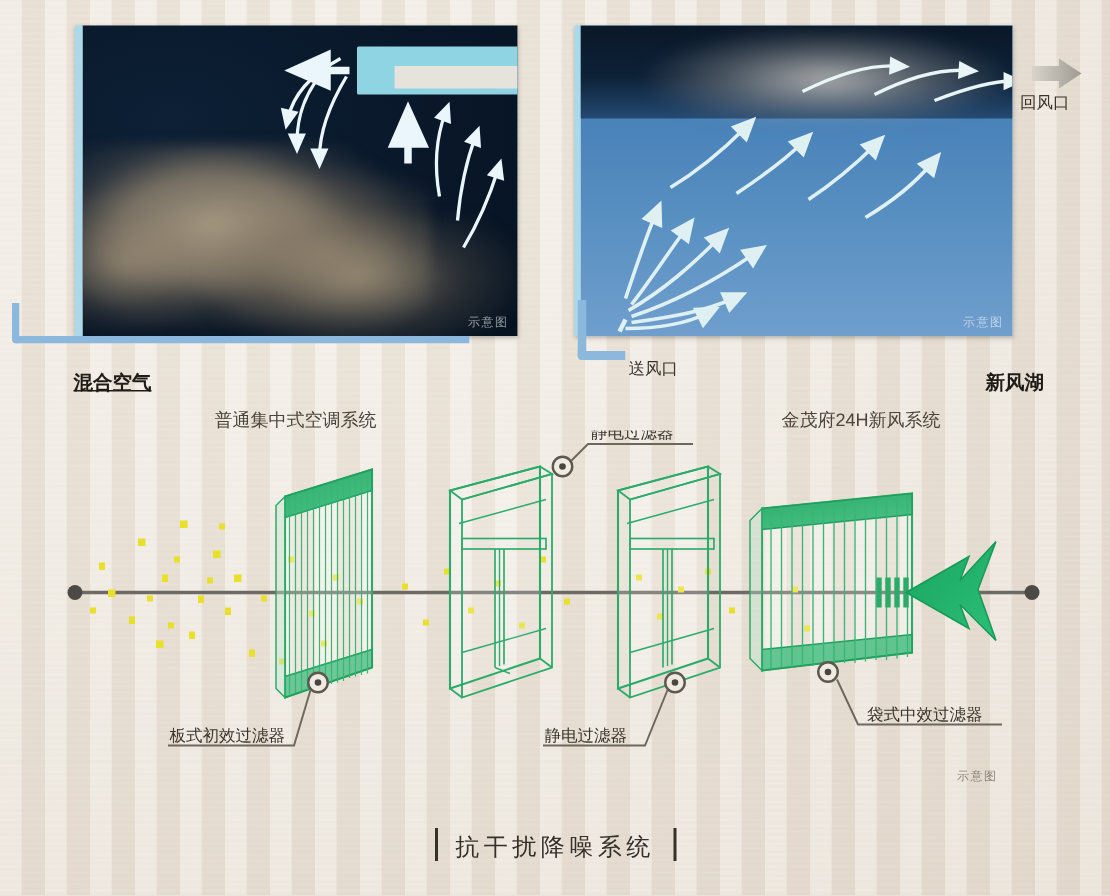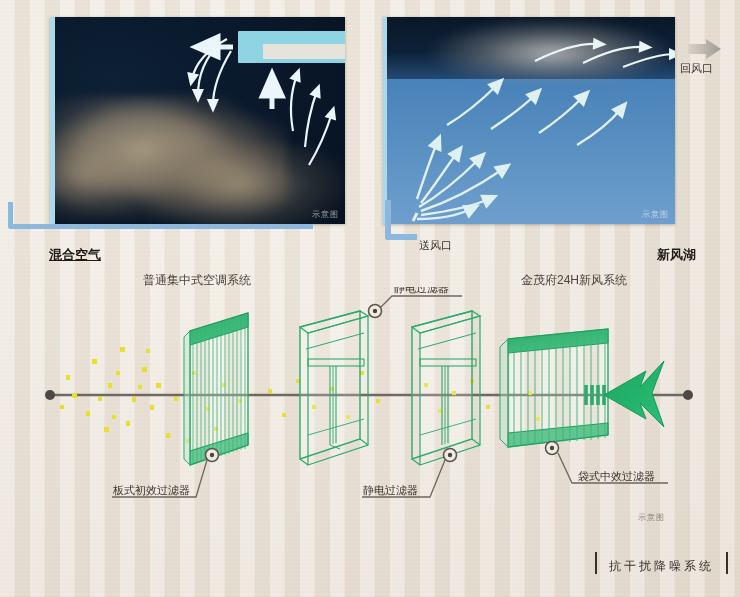--- a/index.html
+++ b/index.html
@@ -106,22 +106,22 @@
   #label-sys-left{left:143px;top:272px;}
   #label-sys-right{left:481px;top:272px;margin-left:40px;}
 
   
   #diagram{position:absolute;left:0;top:287px;width:592px;height:245px;}
   #diagram svg{display:block;}
 
   
   #footer-title{
     position:absolute;left:0;right:0;top:552px;
-    text-align:right;
-    font-size:12px;letter-spacing:3px;color:#35302a;
+    text-align:center;
+    font-size:16px;letter-spacing:3px;color:#35302a;
     font-family:"Liberation Serif","DejaVu Serif",serif;
   }
   #footer-title .bar{
     display:inline-block;width:2px;height:22px;background:#35302a;
     vertical-align:-4px;margin:0 12px;
   }
   #diagram-watermark{
     position:absolute;left:638px;top:512px;font-size:8px;color:#8d857a;letter-spacing:1px;
   }
 </style>

